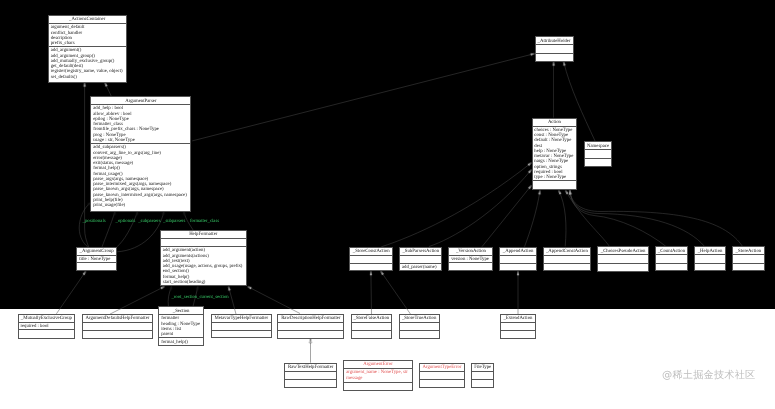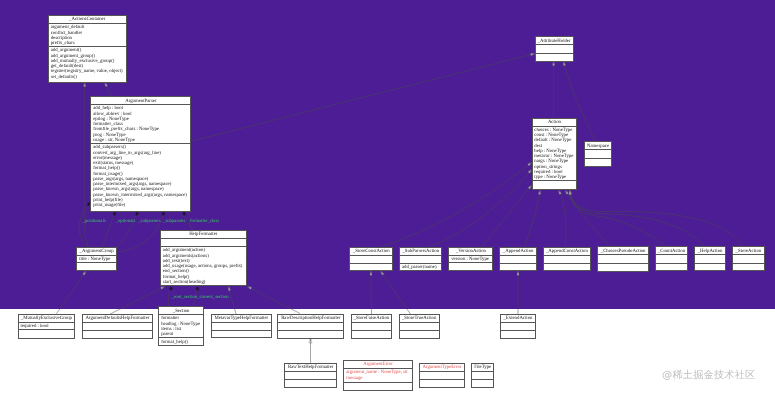--- a/index.html
+++ b/index.html
@@ -1,20 +1,20 @@
 <!DOCTYPE html>
 <html><head>
 <meta charset="utf-8">
 <style>
 html,body{margin:0;padding:0;background:#ffffff;}
 body{width:775px;height:409px;overflow:hidden;
      font-family:"Liberation Serif","DejaVu Serif",serif;
      text-rendering:geometricPrecision;}
 #stage,#stage *{will-change:opacity;}
-#stage{position:relative;width:775px;height:309px;background:#4c1d95;}
+#stage{position:relative;width:775px;height:309px;background:#000000;}
 svg#edges{position:absolute;left:0;top:0;width:775px;height:409px;}
 .cls{position:absolute;box-sizing:border-box;border:0.8px solid #555;background:#fff;
      font-size:4.8px;line-height:5.25px;color:#1a1a1a;}
 .cls .title{box-sizing:border-box;text-align:center;border-bottom:0.8px solid #555;
      padding:1.4px 0 1.4px;white-space:nowrap;overflow:hidden;}
 .cls .attrs{box-sizing:border-box;border-bottom:0.8px solid #555;padding:1.2px 0 1.2px 1.8px;}
 .cls .meth{box-sizing:border-box;padding:1.2px 0 1.2px 1.8px;}
 .cls .row{white-space:nowrap;}
 .elabel{position:absolute;font-size:4.75px;line-height:6px;color:#37c866;white-space:nowrap;}
 #watermark{position:absolute;left:662px;top:370px;color:#bdbdbd;font-size:10.2px;

